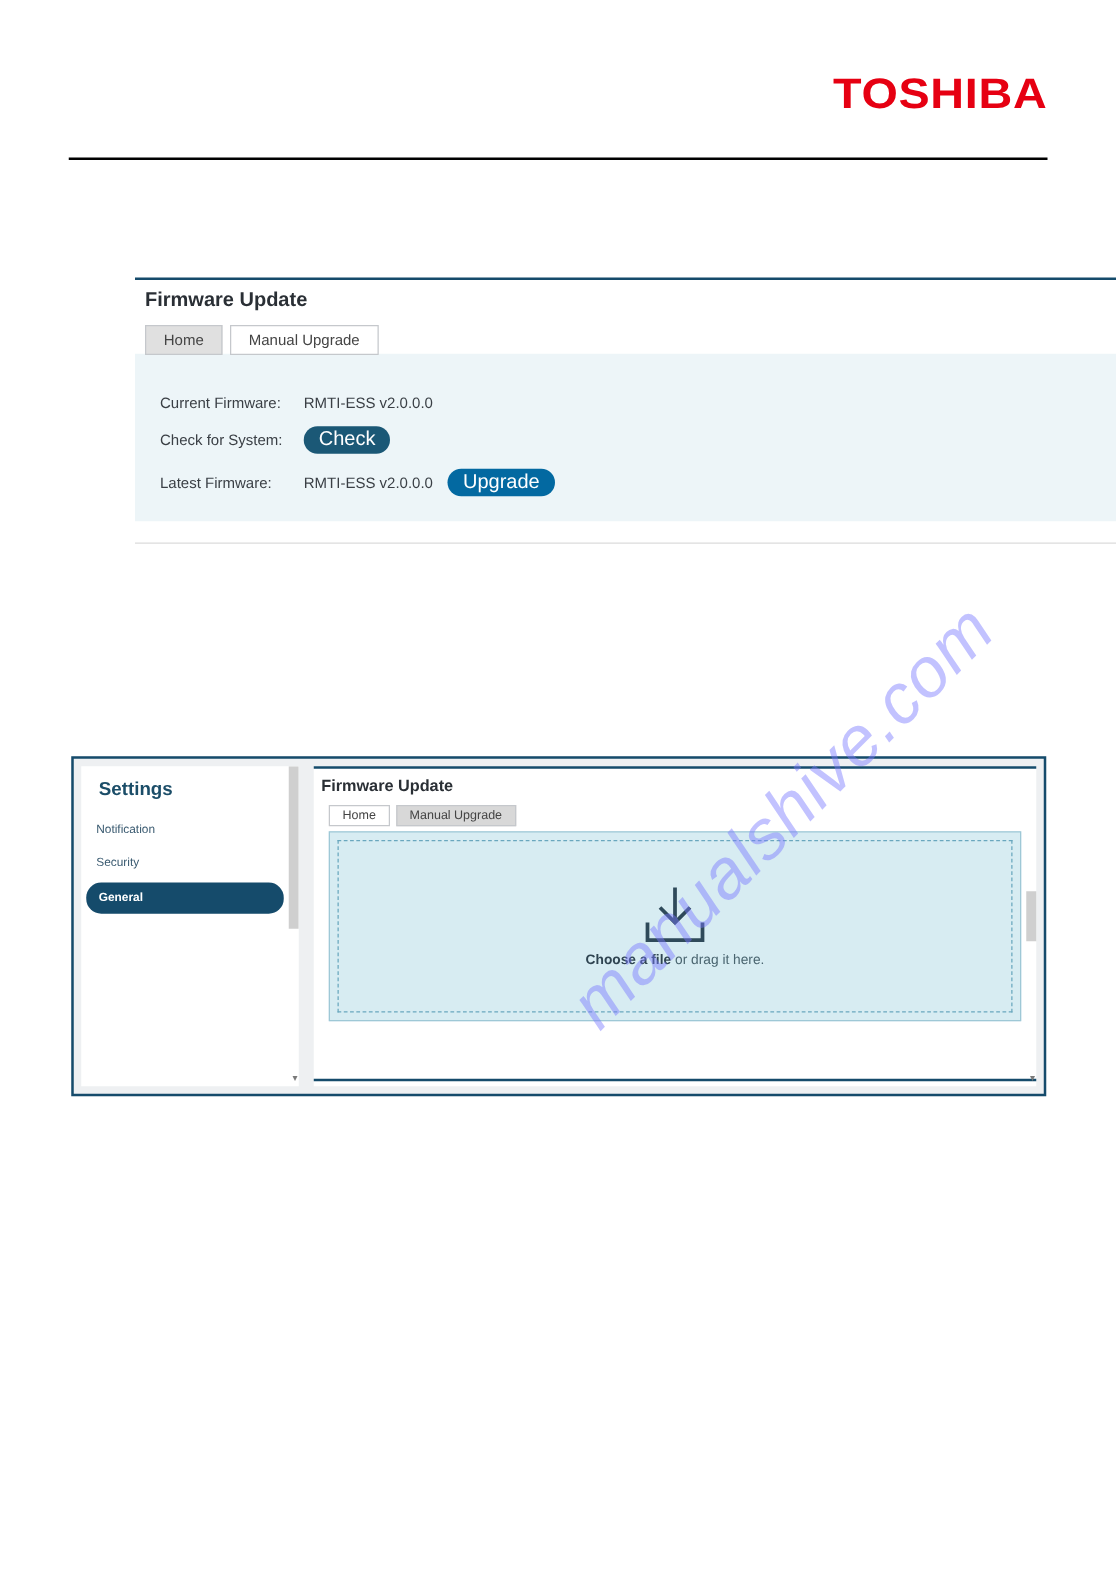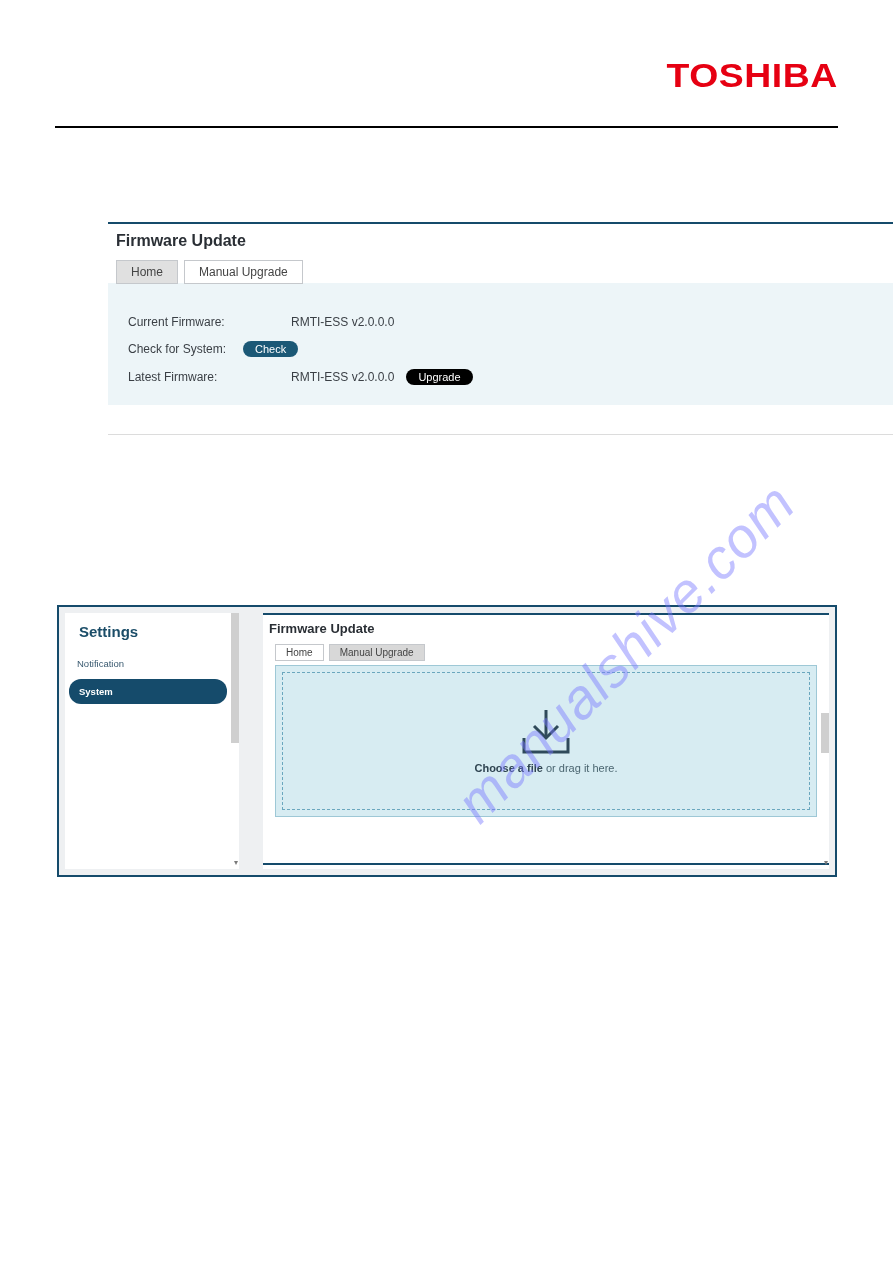--- a/index.html
+++ b/index.html
@@ -59,31 +59,31 @@
     cursor: pointer;
   }
   .tab1.active { background: #e0e0e0; }
   .panel1-body {
     margin-top: -1px;
     background: #edf5f8;
     padding: 26px 20px 14px 20px;
   }
   .row1 { display: flex; align-items: center; padding: 6px 0; font-size: 12px; color: #3a3f45; }
   .row1 .lbl { width: 115px; }
-  .row1 .val { margin-right: 12px; margin-left: 48px; }
+  .row1 .val { margin-right: 12px; }
   .btn-pill {
     display: inline-block;
     background: #1b5876;
     color: #fff;
     border-radius: 11px;
     padding: 2px 12px;
-    font-size: 11px;
-    cursor: pointer;
-  }
-  .btn-pill.gray { background: #000000; }
+    font-size: 16px;
+    cursor: pointer;
+  }
+  .btn-pill.gray { background: #0369a1; }
   .hr-mid {
     position: absolute;
     top: 434px;
     left: 108px;
     width: 785px;
     height: 1px;
     background: #dcdcdc;
   }
 
   
@@ -110,21 +110,20 @@
     left: 57px;
     width: 780px;
     height: 272px;
     border: 2px solid #154b6b;
     background: #eef0f2;
   }
   .panel2-inner {
     display: flex;
     width: 100%;
     height: 100%;
-    gap: 12px;
   }
   .p2-sidebar {
     width: 174px;
     background: #fff;
     margin: 6px 0 6px 6px;
     position: relative;
     overflow: hidden;
   }
   .p2-sidebar .sb-scroll {
     position: absolute;
@@ -247,21 +246,22 @@
 <div class="hr-mid"></div>
 
 <div class="watermark">manualshive.com</div>
 
 <div class="panel2-frame">
   <div class="panel2-inner">
     <div class="p2-sidebar">
       <div class="sb-scroll"></div>
       <h3>Settings</h3>
       <div class="sb-item">Notification</div>
-      <div class="sb-item active">System</div>
+      <div class="sb-item">Security</div>
+      <div class="sb-item active">General</div>
       <span class="tri-down" style="right:1px;bottom:2px;">▾</span>
     </div>
     <div class="p2-main">
       <div class="topline2"></div>
       <div class="p2-title">Firmware Update</div>
       <div class="tabs2">
         <div class="tab2">Home</div>
         <div class="tab2 active">Manual Upgrade</div>
       </div>
       <div class="dropzone-wrap">

